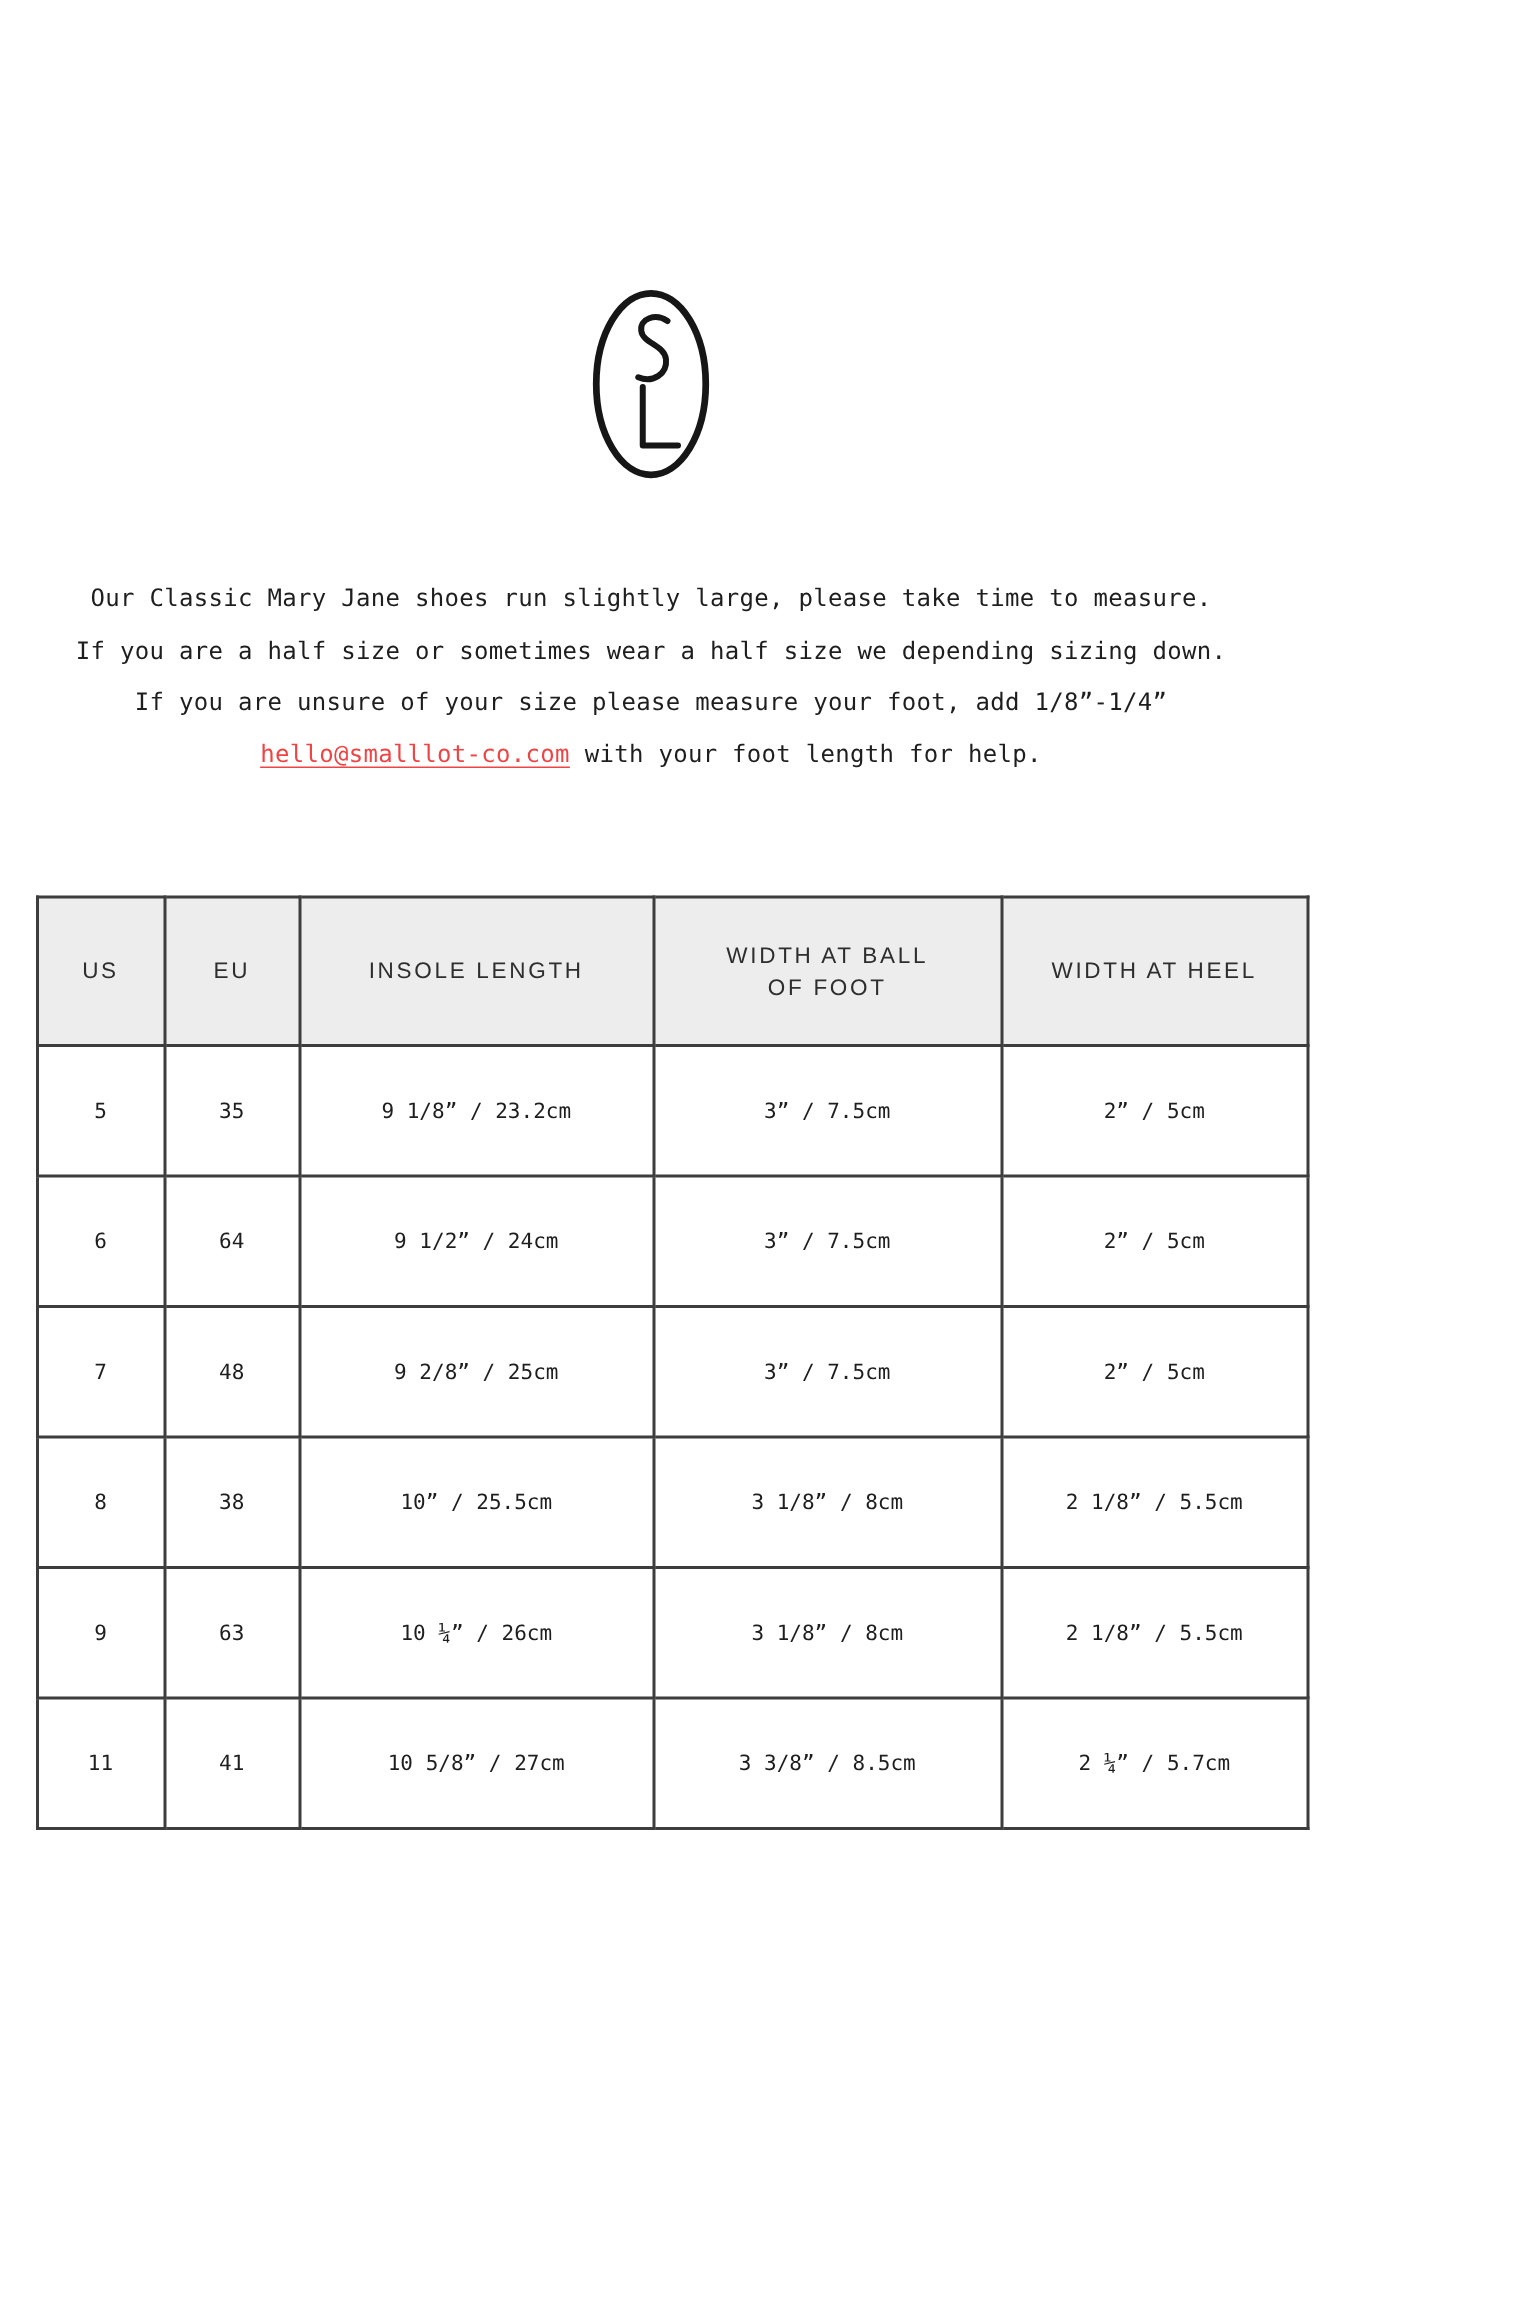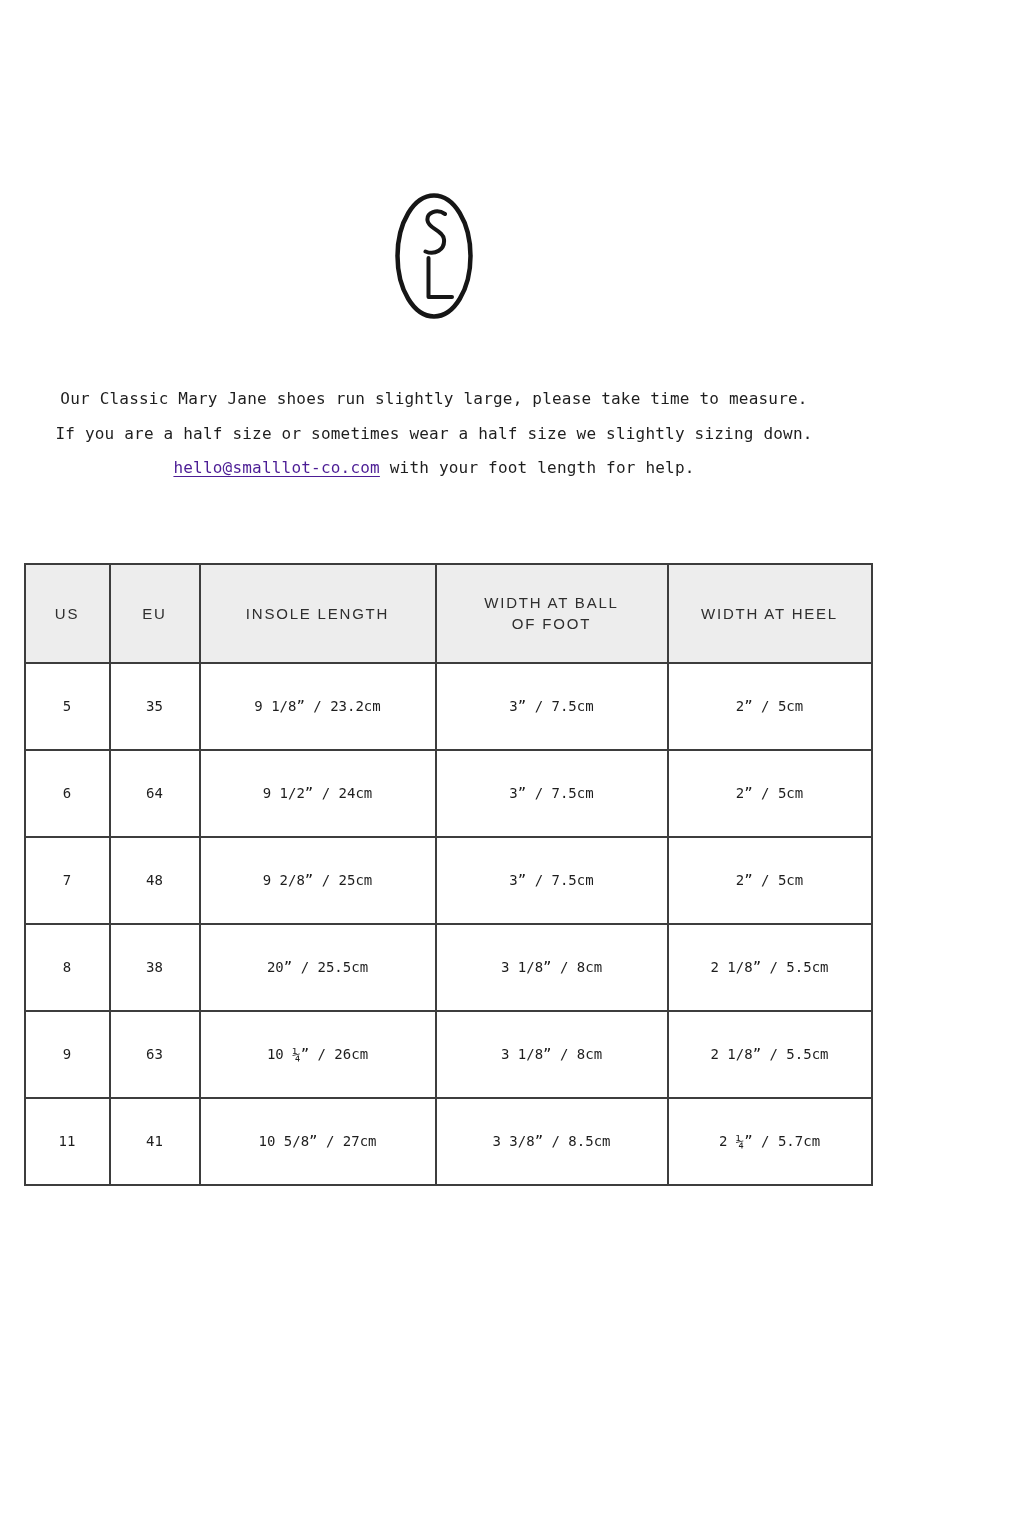--- a/index.html
+++ b/index.html
@@ -23,21 +23,21 @@
   .logo-wrap svg { display: block; }
   .intro {
     margin-top: 60px;
     text-align: center;
     font-size: 16px;
     line-height: 34.5px;
     color: #1e1e1e;
     letter-spacing: 0.2px;
   }
   .intro a, .email-link {
-    color: #4c1d95;
+    color: #ef4444;
     text-decoration: underline;
     text-underline-offset: 3px;
     cursor: pointer;
   }
   .table-wrap {
     margin-top: 77px;
     display: flex;
     justify-content: center;
     padding-left: 28px;
   }
@@ -82,21 +82,22 @@
   <div class="logo-wrap">
     <svg width="84" height="132" viewBox="0 0 84 132" fill="none" stroke="#161616" stroke-width="4.5">
       <ellipse cx="42" cy="66" rx="36.5" ry="60.5"></ellipse>
       <path stroke-width="4" stroke-linecap="round" d="M 53 24 C 45 18.5, 34.5 22.5, 35.5 30.5 C 36.5 39, 51 40, 52 49.5 C 53 59.5, 43 65.5, 33.5 61.5"></path>
       <path stroke-width="4" stroke-linecap="round" stroke-linejoin="round" d="M 36.5 68 L 36.5 107 L 60 107"></path>
     </svg>
   </div>
 
   <div class="intro">
     <div>Our Classic Mary Jane shoes run slightly large, please take time to measure.</div>
-    <div>If you are a half size or sometimes wear a half size we slightly sizing down.</div>
+    <div>If you are a half size or sometimes wear a half size we depending sizing down.</div>
+    <div>If you are unsure of your size please measure your foot, add 1/8”-1/4”</div>
     <div><span class="email-link">hello@smalllot-co.com</span><span> with your foot length for help.</span></div>
   </div>
 
   <div class="table-wrap">
     <table class="size-chart">
       <colgroup>
         <col class="c-us">
           <col class="c-eu">
           <col class="c-insole">
           <col class="c-ball">
@@ -130,21 +131,21 @@
           <tr>
             <td>7</td>
             <td>48</td>
             <td>9 2/8” / 25cm</td>
             <td>3” / 7.5cm</td>
             <td>2” / 5cm</td>
           </tr>
           <tr>
             <td>8</td>
             <td>38</td>
-            <td>20” / 25.5cm</td>
+            <td>10” / 25.5cm</td>
             <td>3 1/8” / 8cm</td>
             <td>2 1/8” / 5.5cm</td>
           </tr>
           <tr>
             <td>9</td>
             <td>63</td>
             <td>10 ¼” / 26cm</td>
             <td>3 1/8” / 8cm</td>
             <td>2 1/8” / 5.5cm</td>
           </tr>

